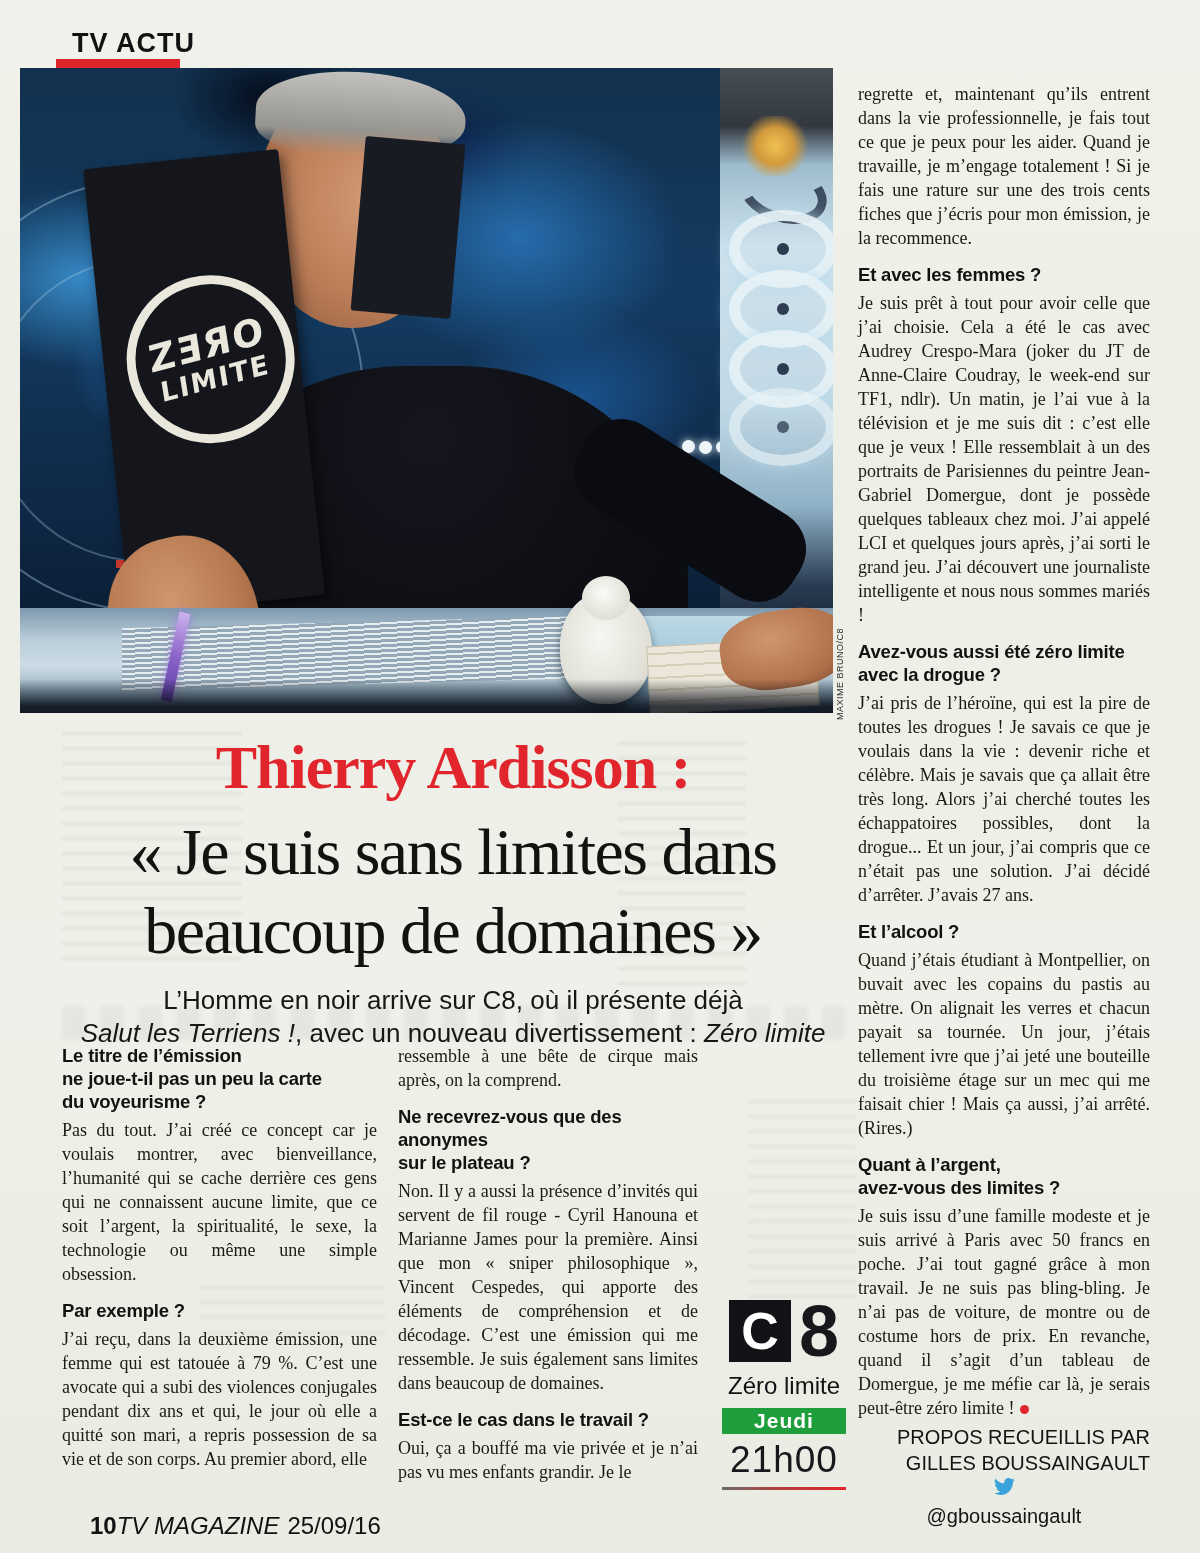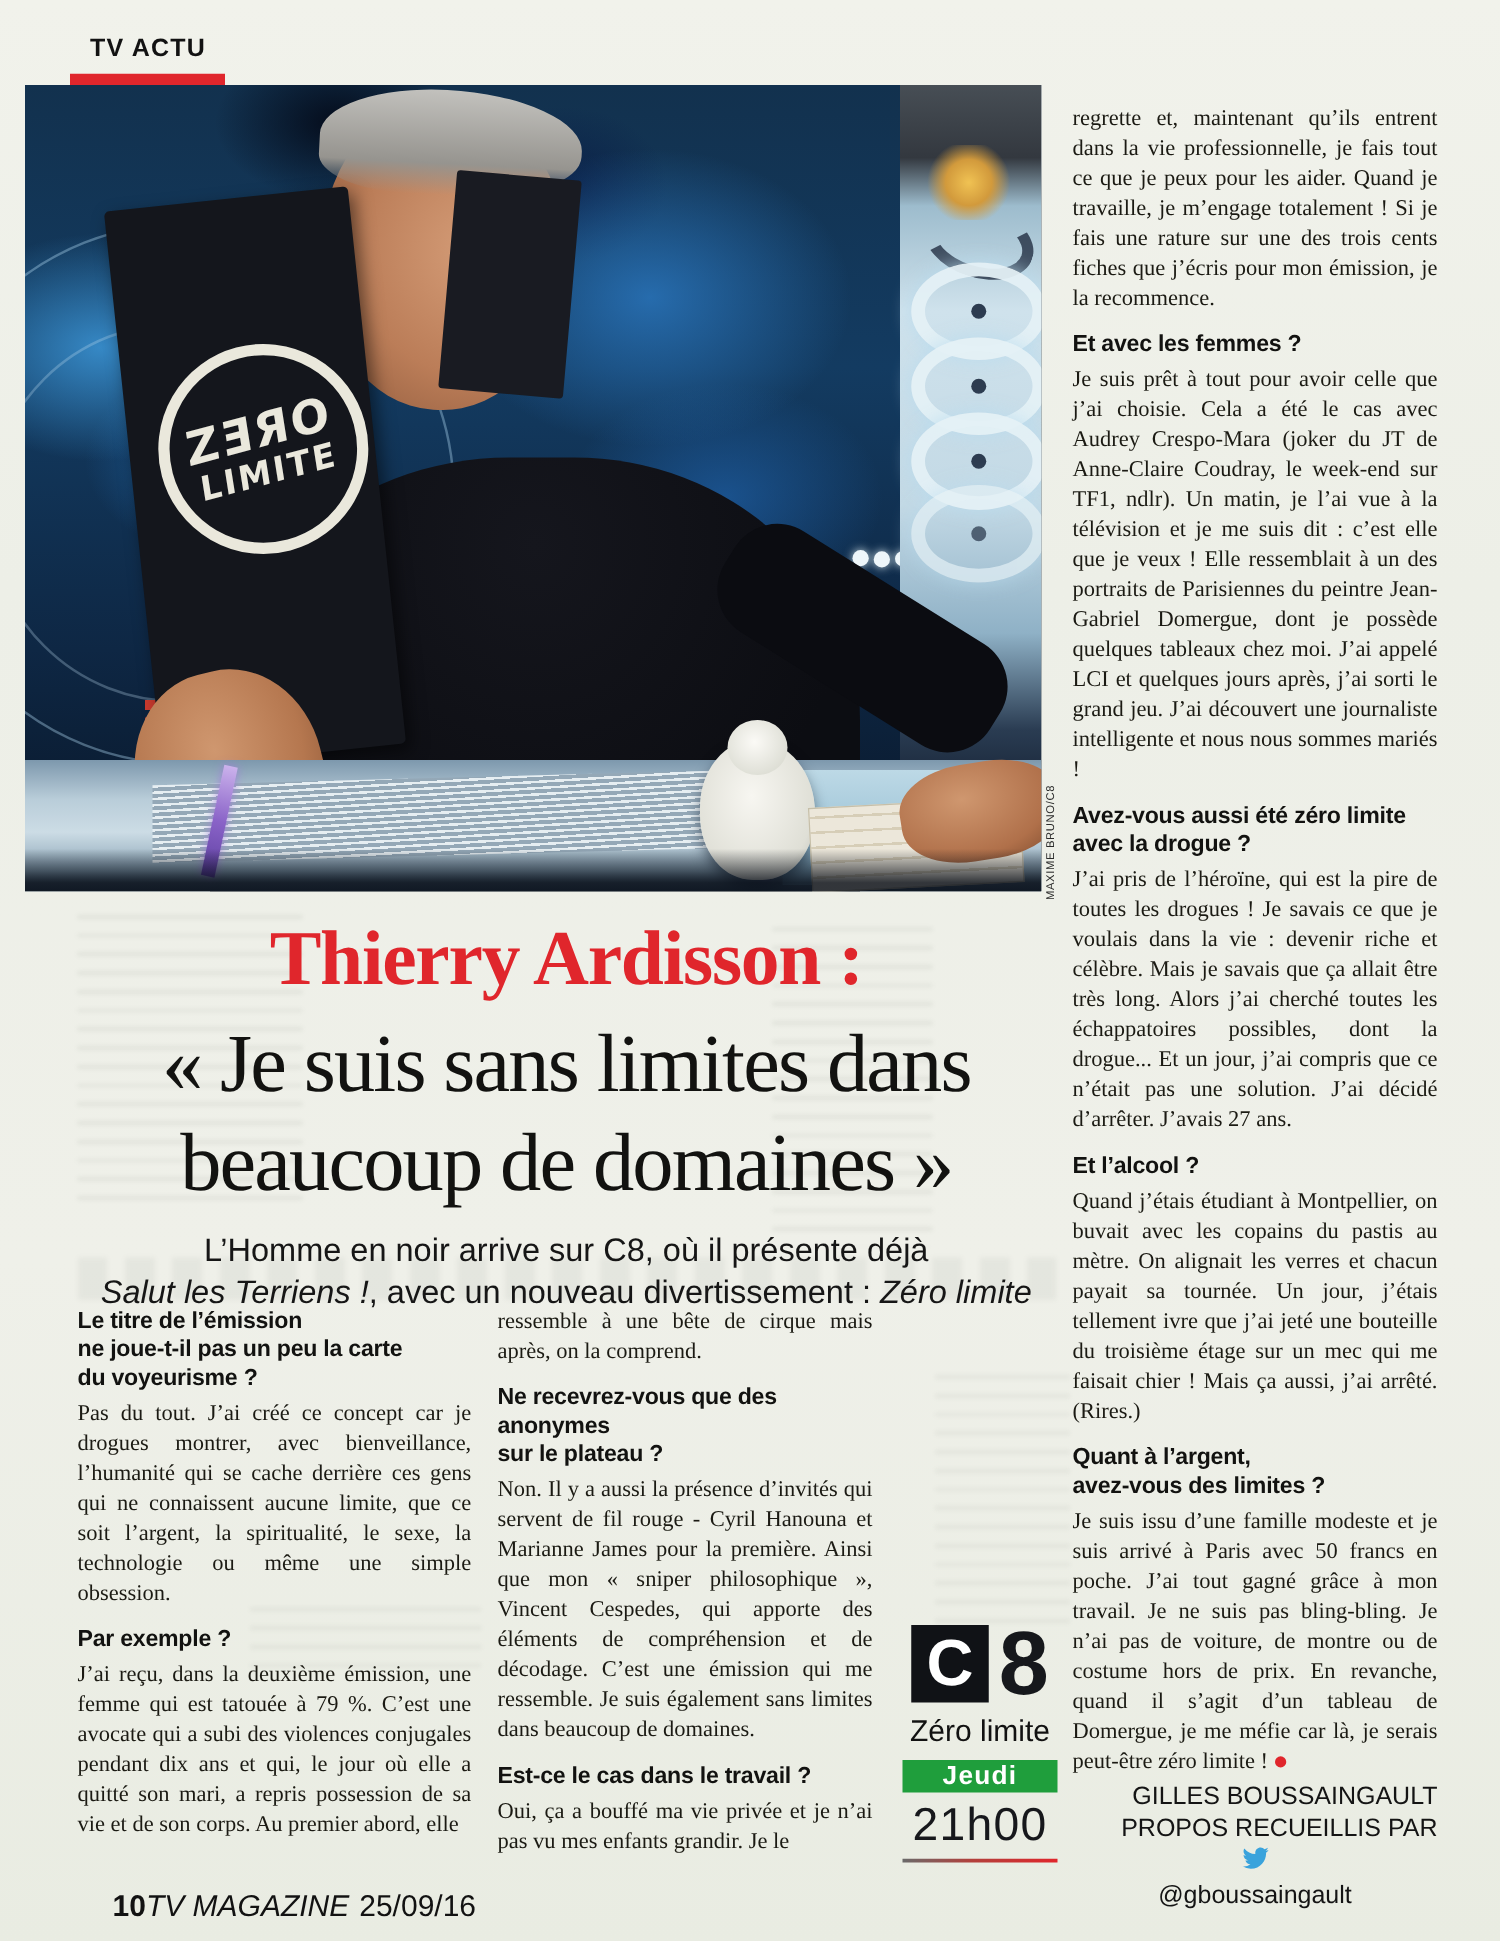--- a/index.html
+++ b/index.html
@@ -1,21 +1,21 @@
 <!DOCTYPE html>
 <html><head>
 <meta charset="utf-8">
 <style>
   html,body{margin:0;padding:0;}
   .page{position:relative;width:1200px;height:1553px;overflow:hidden;
     background:linear-gradient(180deg,#f1f2eb 0%,#edefe7 30%,#eff0e9 65%,#e9ece2 100%);
     font-family:"Liberation Serif",serif;color:#1b1a15;}
   
   .section-label{position:absolute;left:72px;top:28px;font-family:"Liberation Sans",sans-serif;
-    font-weight:700;font-size:20px;letter-spacing:1px;color:#121212;}
+    font-weight:700;font-size:27px;letter-spacing:1px;color:#121212;}
   .red-bar{position:absolute;left:56px;top:59px;width:124px;height:9px;background:#e0262c;}
   
   .photo{position:absolute;left:20px;top:68px;width:813px;height:645px;overflow:hidden;background:#0a1a2e;}
   .ph-base{position:absolute;inset:0;
     background:
       radial-gradient(ellipse 140px 90px at 250px 30px, rgba(4,10,24,.95), transparent 70%),
       radial-gradient(ellipse 200px 140px at 60px 210px, rgba(60,150,215,.85), transparent 65%),
       radial-gradient(ellipse 160px 110px at 160px 300px, rgba(35,110,180,.8), transparent 70%),
       radial-gradient(ellipse 230px 170px at 500px 170px, rgba(45,125,200,.75), transparent 70%),
       radial-gradient(ellipse 180px 130px at 560px 330px, rgba(30,95,165,.7), transparent 70%),
@@ -208,21 +208,21 @@
     <p class="dek">
       <span>L’Homme en noir arrive sur C8, où il présente déjà</span><br>
       <span class="it">Salut les Terriens !</span><span>, avec un nouveau divertissement : </span><span class="it">Zéro limite</span>
     </p>
   </div>
 
   <div class="col col-left">
     <p class="q">Le titre de l’émission
 ne joue-t-il pas un peu la carte
 du voyeurisme ?</p>
-    <p class="a">Pas du tout. J’ai créé ce concept car je drogues montrer, avec bienveillance, l’humanité qui se cache derrière ces gens qui ne connaissent aucune limite, que ce soit l’argent, la spiritualité, le sexe, la technologie ou même une simple obsession.</p>
+    <p class="a">Pas du tout. J’ai créé ce concept car je voulais montrer, avec bienveillance, l’humanité qui se cache derrière ces gens qui ne connaissent aucune limite, que ce soit l’argent, la spiritualité, le sexe, la technologie ou même une simple obsession.</p>
     <p class="q">Par exemple ?</p>
     <p class="a">J’ai reçu, dans la deuxième émission, une femme qui est tatouée à 79 %. C’est une avocate qui a subi des violences conjugales pendant dix ans et qui, le jour où elle a quitté son mari, a repris possession de sa vie et de son corps. Au premier abord, elle</p>
   </div>
 
   <div class="col col-mid">
     <p class="a">ressemble à une bête de cirque mais après, on la comprend.</p>
     <p class="q">Ne recevrez-vous que des anonymes
 sur le plateau ?</p>
     <p class="a">Non. Il y a aussi la présence d’invités qui servent de fil rouge - Cyril Hanouna et Marianne James pour la première. Ainsi que mon « sniper philosophique », Vincent Cespedes, qui apporte des éléments de compréhension et de décodage. C’est une émission qui me ressemble. Je suis également sans limites dans beaucoup de domaines.</p>
     <p class="q">Est-ce le cas dans le travail ?</p>
@@ -237,22 +237,22 @@
 avec la drogue ?</p>
     <p class="a">J’ai pris de l’héroïne, qui est la pire de toutes les drogues ! Je savais ce que je voulais dans la vie : devenir riche et célèbre. Mais je savais que ça allait être très long. Alors j’ai cherché toutes les échappatoires possibles, dont la drogue... Et un jour, j’ai compris que ce n’était pas une solution. J’ai décidé d’arrêter. J’avais 27 ans.</p>
     <p class="q">Et l’alcool ?</p>
     <p class="a">Quand j’étais étudiant à Montpellier, on buvait avec les copains du pastis au mètre. On alignait les verres et chacun payait sa tournée. Un jour, j’étais tellement ivre que j’ai jeté une bouteille du troisième étage sur un mec qui me faisait chier ! Mais ça aussi, j’ai arrêté. (Rires.)</p>
     <p class="q">Quant à l’argent,
 avez-vous des limites ?</p>
     <p class="a">
       <span>Je suis issu d’une famille modeste et je suis arrivé à Paris avec 50 francs en poche. J’ai tout gagné grâce à mon travail. Je ne suis pas bling-bling. Je n’ai pas de voiture, de montre ou de costume hors de prix. En revanche, quand il s’agit d’un tableau de Domergue, je me méfie car là, je serais peut-être zéro limite !</span><span class="end-dot"></span>
     </p>
     <div class="byline">
+      <div>PROPOS RECUEILLIS PAR</div>
       <div>GILLES BOUSSAINGAULT</div>
-      <div>PROPOS RECUEILLIS PAR</div>
       <div class="tw-line">
         <svg class="tw-icon" viewBox="0 0 24 24">
           <path fill="#3aa3dc" d="M23.95 4.57c-.88.39-1.83.65-2.82.77a4.93 4.93 0 0 0 2.16-2.72c-.95.56-2 .96-3.13 1.18A4.92 4.92 0 0 0 16.57 2.3c-2.72 0-4.92 2.2-4.92 4.92 0 .39.04.76.13 1.12A13.98 13.98 0 0 1 1.64 3.16a4.93 4.93 0 0 0 1.52 6.57 4.9 4.9 0 0 1-2.23-.62v.06c0 2.39 1.7 4.38 3.95 4.83-.41.11-.85.17-1.3.17-.31 0-.62-.03-.92-.09a4.93 4.93 0 0 0 4.6 3.42A9.87 9.87 0 0 1 0 19.54a13.94 13.94 0 0 0 7.55 2.21c9.05 0 14-7.5 14-13.99l-.02-.63a9.9 9.9 0 0 0 2.42-2.56z"></path>
         </svg>
         <span>@gboussaingault</span>
       </div>
     </div>
   </div>
 
   <div class="tv-block">

